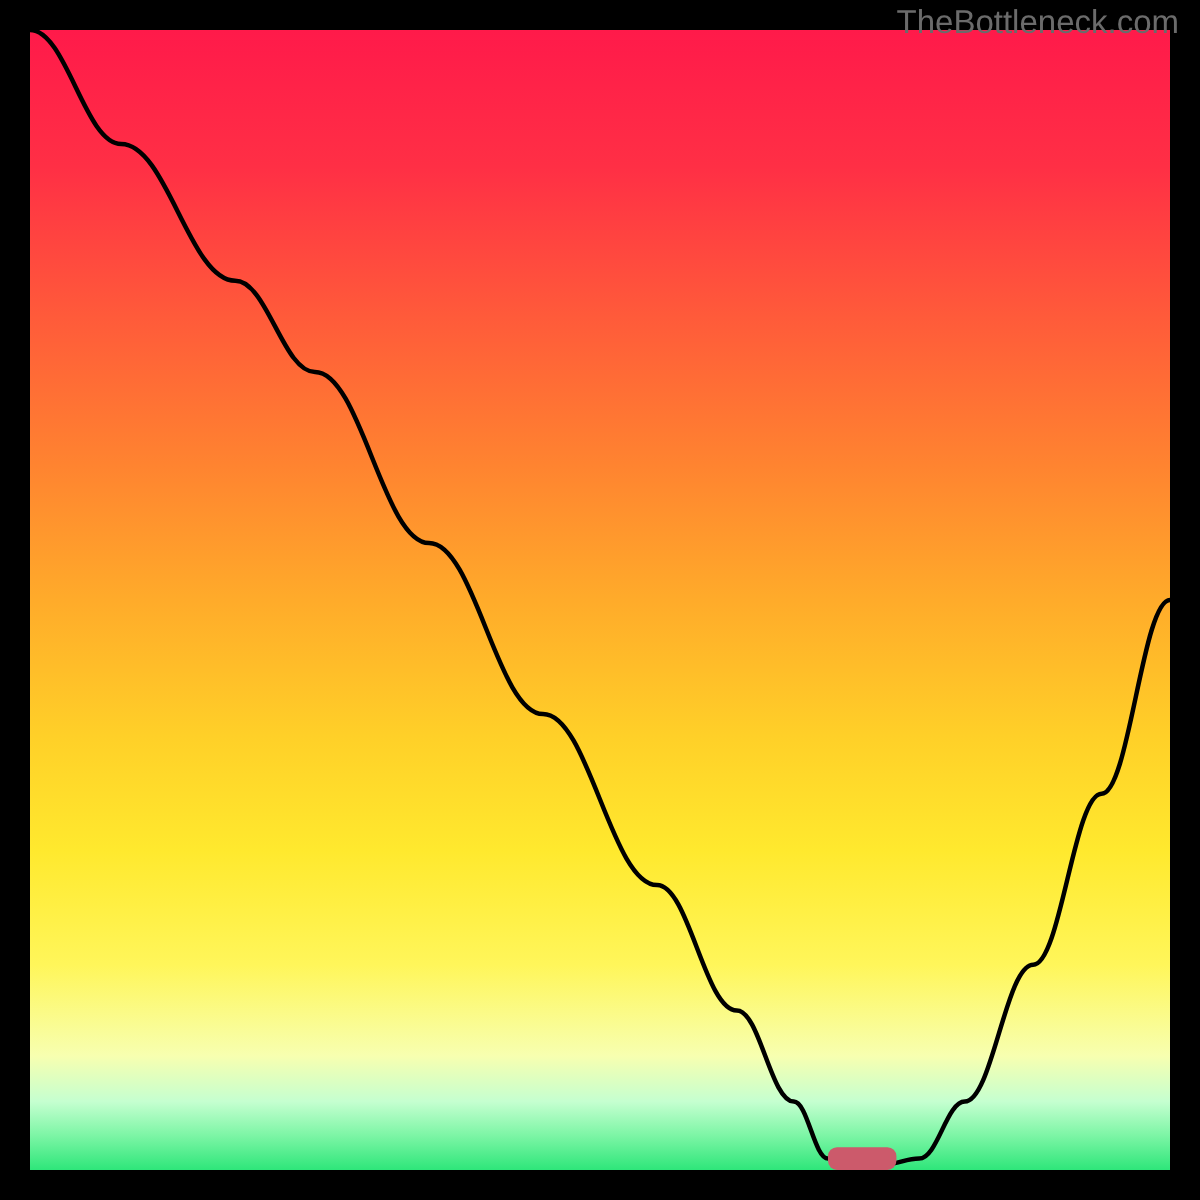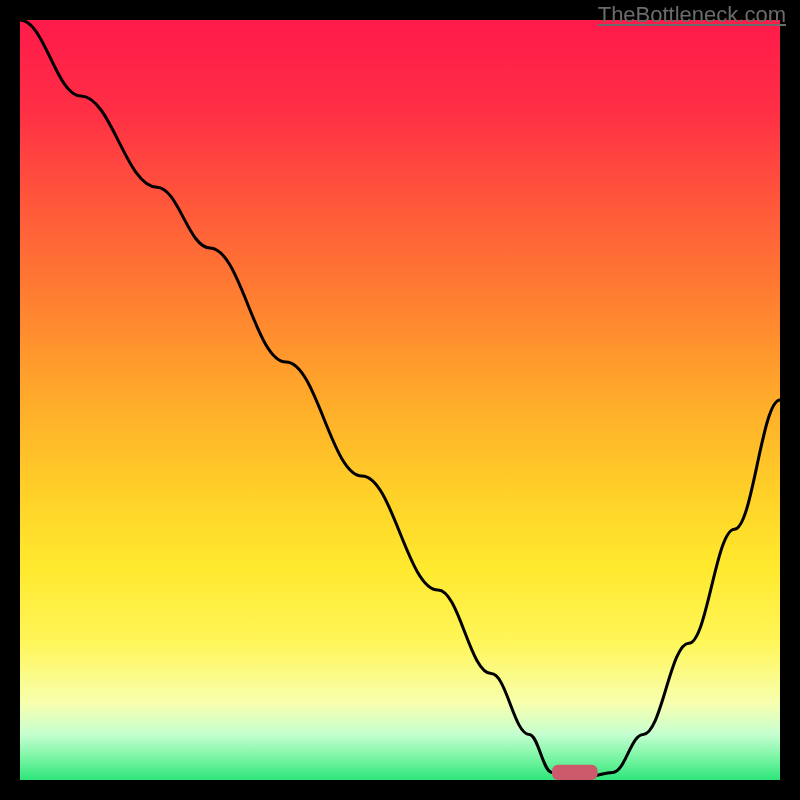--- a/index.html
+++ b/index.html
@@ -12,21 +12,20 @@
     font-family: Arial, sans-serif;
   }
   .watermark {
     position: absolute;
     top: 2px;
     right: 14px;
     color: #6b6b6b;
     font-size: 22px;
     font-weight: 500;
     z-index: 10;
-    text-decoration: underline;
   }
   .plot-area {
     position: absolute;
     left: 20px;
     top: 20px;
     width: 760px;
     height: 760px;
   }
   svg {
     display: block;

